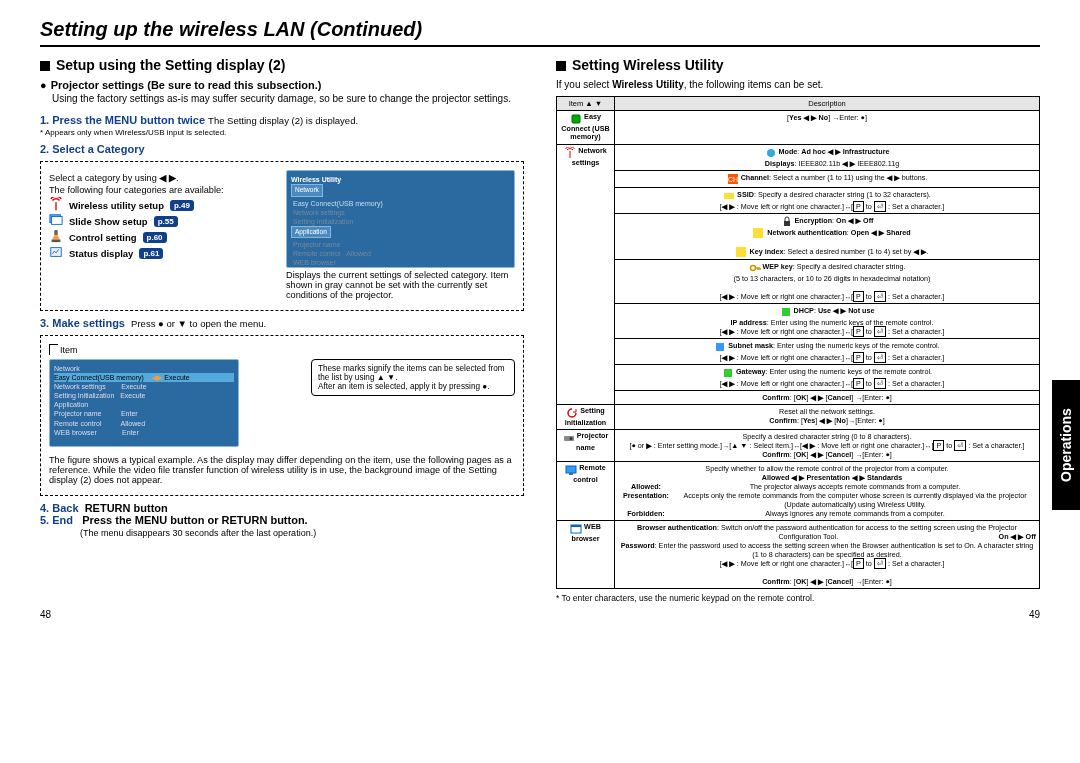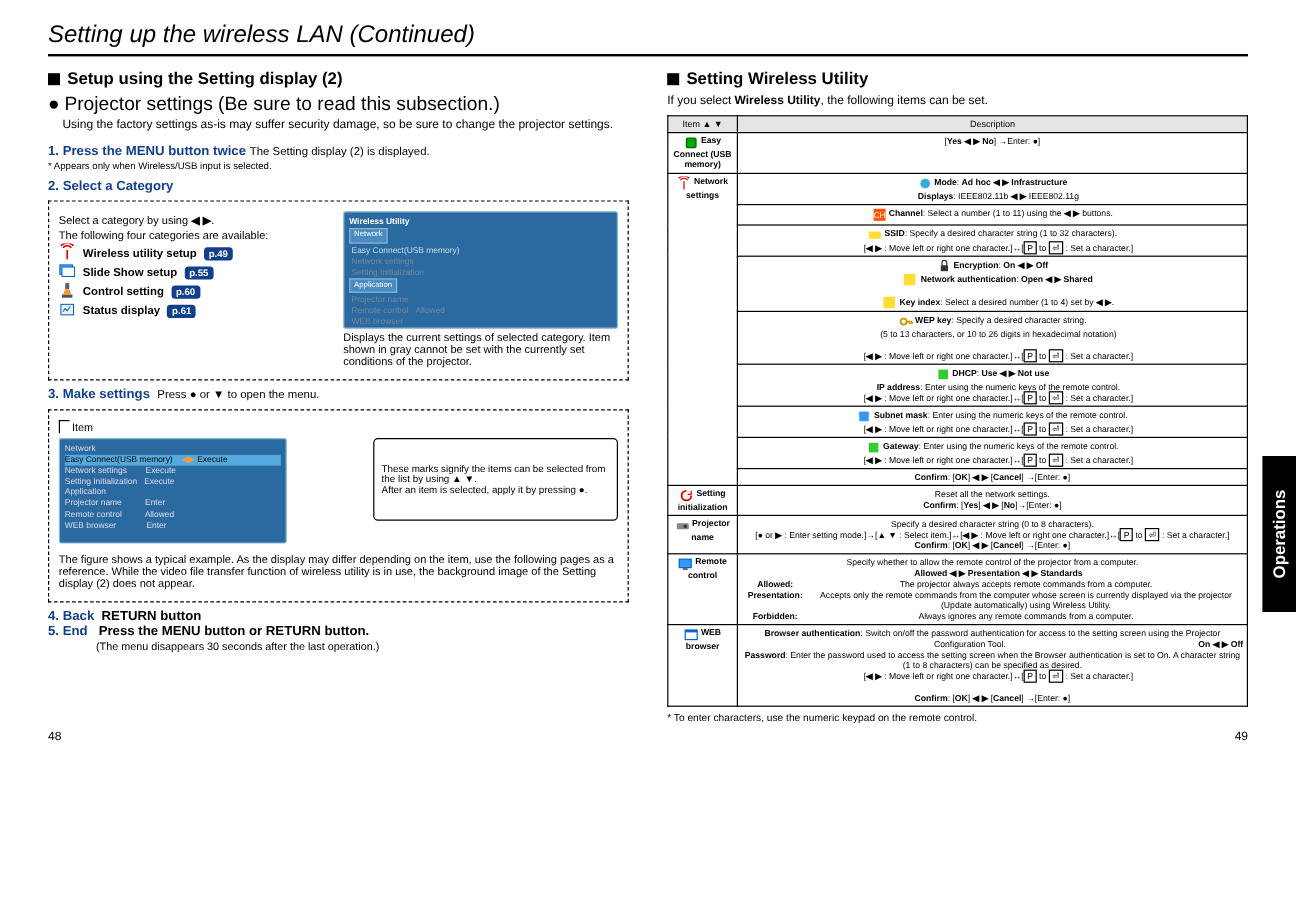--- a/index.html
+++ b/index.html
@@ -1,44 +1,44 @@
 <!DOCTYPE html>
 <html><head>
 <meta charset="utf-8">
 <style>
 html,body{margin:0;padding:0;background:#fff;font-family:Arial,Helvetica,sans-serif;color:#000}
 .page{width:1080px;height:763px;position:relative;box-sizing:border-box;padding:18px 40px 10px 40px}
-.title{font-size:20px;font-weight:normal;font-style:italic}
+.title{font-size:20px;font-weight:bold;font-style:italic}
 .rule{border-top:2px solid #000;margin:4px 0 10px}
 .cols{display:flex;gap:32px}
 .col{flex:1;min-width:0}
 .sect{font-size:14px;font-weight:bold;margin-bottom:6px}
 .sect .sq{display:inline-block;width:10px;height:10px;background:#000;margin-right:6px;vertical-align:middle}
-.bullet{font-size:16px;font-weight:normal;margin:4px 0 2px}
+.bullet{font-size:11px;font-weight:bold;margin:4px 0 2px}
 .bullet::before{content:"●";margin-right:4px}
 .note{font-size:10px;margin:0 0 10px 12px}
 .step{font-size:11px;font-weight:bold;color:#103f8c;margin:6px 0 2px}
 .sub{font-size:9.5px;color:#000;font-weight:normal}
 .dash{border:1px dashed #000;padding:8px;font-size:9.2px;margin:6px 0}
 .dash p{margin:2px 0}
 .catrow{display:flex;align-items:flex-end;gap:6px;margin:2px 0}
 .caticon{width:14px;height:14px;flex:0 0 14px}
 .catlabel{font-weight:bold;font-size:9.5px}
 .pg{background:#103f8c;color:#fff;font-size:8px;font-weight:bold;border-radius:3px;padding:1px 4px}
 .split{display:flex;gap:8px}
 .split>div{flex:1}
 .osd{background:#2a6aa0;border:1px solid #88b8d8;height:88px;padding:4px;color:#dde;font-size:7px;line-height:1.3;border-radius:2px}
 .osd .tabrow{display:flex;gap:1px;margin-bottom:2px}
 .osd .tab{background:#4a8ac0;border:1px solid #88b8d8;padding:1px 3px;color:#fff;font-size:6.5px}
 .osd .line{color:#cde;padding-left:2px}
 .osd .gray{color:#789}
 .osd2{background:#2a6aa0;border:1px solid #88b8d8;height:78px;width:180px;padding:4px;color:#dde;font-size:7px;line-height:1.3;border-radius:2px}
 .itemlabel{font-size:9px;position:relative;top:-2px}
 .itembrace{border-left:1px solid #000;border-top:1px solid #000;width:8px;height:10px;display:inline-block;margin-right:2px}
-.callout{border:1px solid #000;border-radius:4px;padding:20px 6px;font-size:8.2px;width:190px;margin-left:auto}
+.callout{border:1px solid #000;border-radius:4px;padding:4px 6px;font-size:8.2px;width:190px;margin-left:auto}
 .bk{font-size:11px;font-weight:bold}
 .bk .lbl{color:#103f8c}
 .bk .val{color:#000}
 .tinynote{font-size:9px;margin:2px 0 6px 40px}
 .rcoltext{font-size:10px;margin-bottom:6px}
 .tbl{width:100%;border-collapse:collapse;font-size:7.2px;table-layout:fixed}
 .tbl th,.tbl td{border:1px solid #000;padding:2px 3px;vertical-align:top;text-align:center}
 .tbl th{background:#e5e5e5;font-weight:normal;font-size:7.5px;text-align:center}
 .tbl .ic{width:58px}
 .tbl .ichd{font-weight:bold;font-size:7.2px;line-height:1.15}

